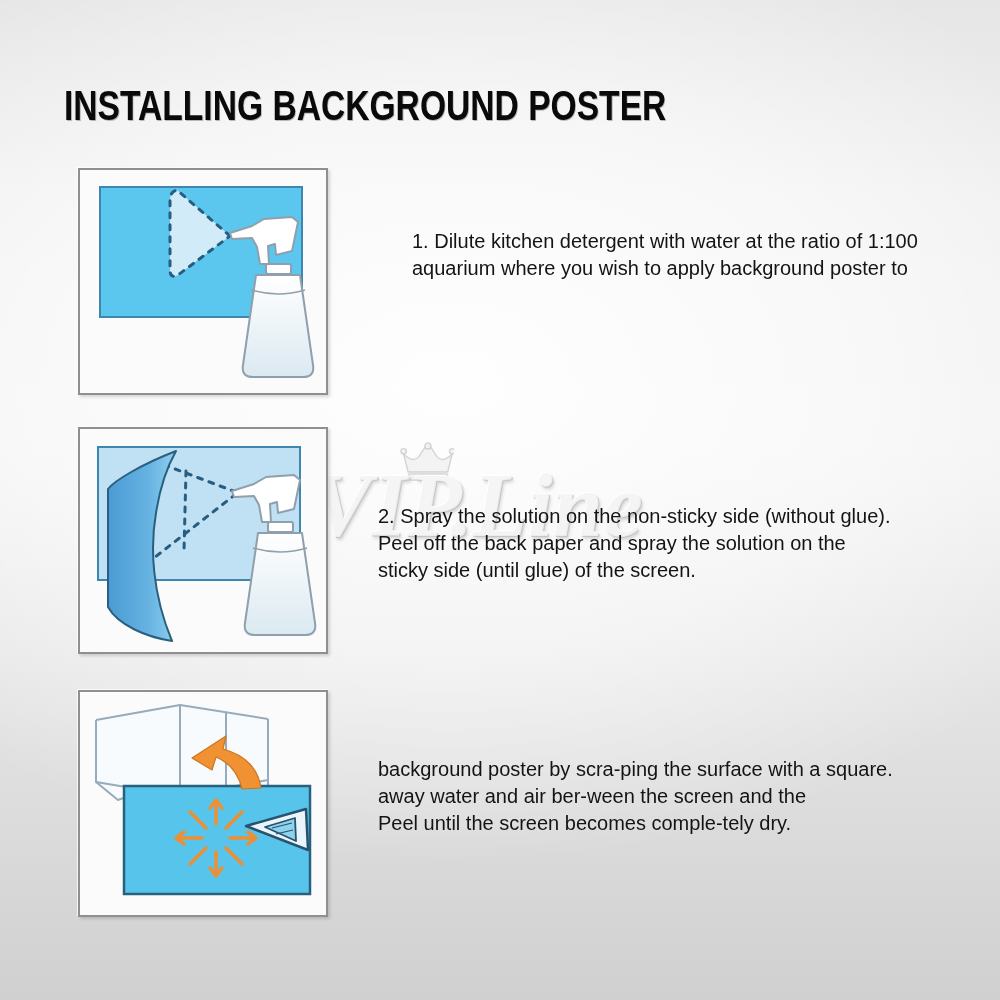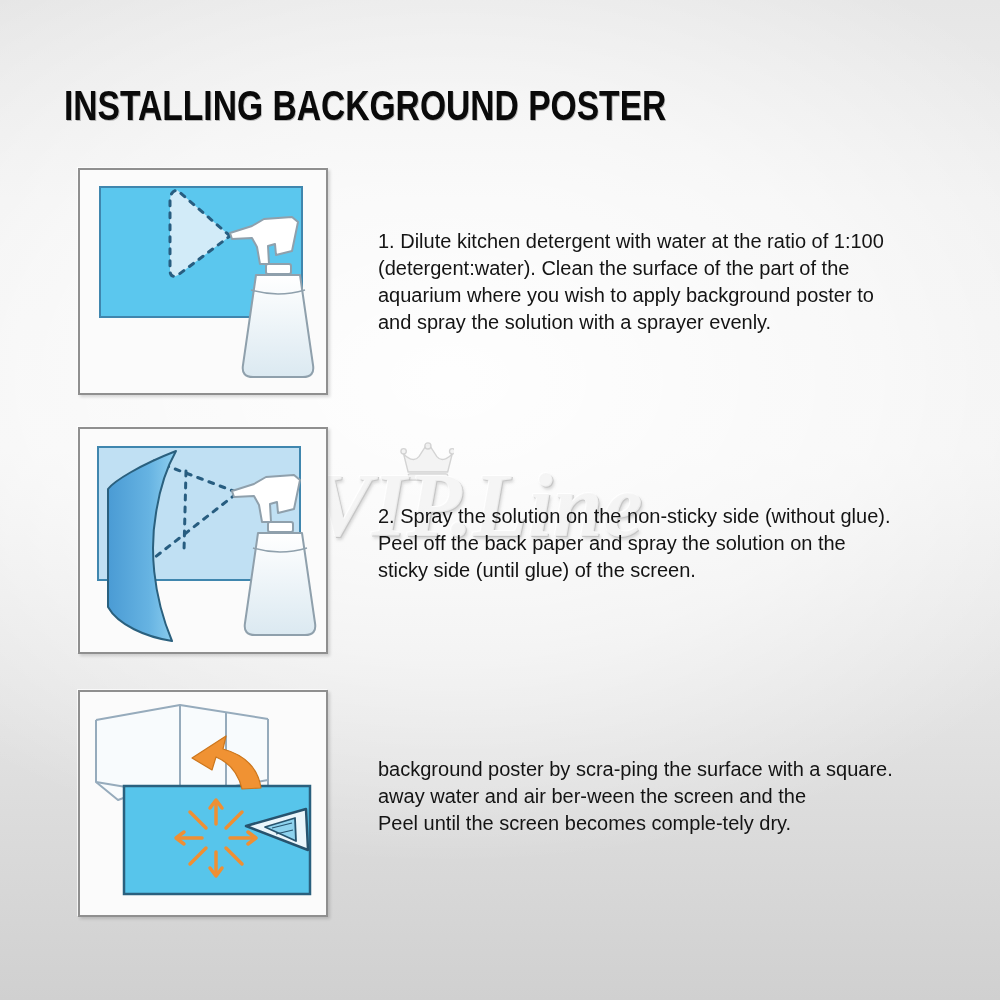--- a/index.html
+++ b/index.html
@@ -71,25 +71,23 @@
       <rect x="20" y="17" width="202" height="130" fill="#5bc7ee" stroke="#3f86ae" stroke-width="2"></rect>
       <path d="M150,66 L97,20 Q90,22 90,30 L90,100 Q90,109 98,105 Z" fill="#d9edf8" fill-opacity="0.95" stroke="#275d80" stroke-width="3" stroke-dasharray="5 7" stroke-linecap="round"></path>
       <g transform="translate(156,47)" stroke="#8fa0ac" stroke-width="2" stroke-linejoin="round">
         <path d="M-6,16 L16,9 L28,2 L56,0 L62,5 L56,34 L40,38 L39,27 L32,29 L33,47 L24,47 L21,30 L16,21 L-4,22 Z" fill="#ffffff"></path>
         <rect x="30" y="47" width="25" height="10" rx="2" fill="#ffffff"></rect>
         <path d="M20,58 L64,58 L77,148 Q79,160 67,160 L17,160 Q5,160 7,148 Z" fill="url(#bottleG1)"></path>
         <path d="M15,73 Q42,81 69,73" fill="none" stroke-width="1.5"></path>
       </g>
     </svg>
   </div>
-  <div class="step-text" style="top:228px;">
+  <div class="step-text" style="top:228px;margin-left:34px;">
       <div>1. Dilute kitchen detergent with water at the ratio of 1:100</div>
-      <div>(detergent:water). Clean the surface of the part of the</div>
       <div>aquarium where you wish to apply background poster to</div>
-      <div>and spray the solution with a sprayer evenly.</div>
     </div>
 
   <div class="illus-box" style="top:427px;">
     <svg width="246" height="223" viewBox="0 0 246 223">
       <defs>
         <linearGradient id="bottleG2" x1="0" y1="0" x2="0" y2="1">
           <stop offset="0" stop-color="#ffffff"></stop>
             <stop offset="1" stop-color="#dbe9f1"></stop>
         </linearGradient>
         <linearGradient id="peelG" x1="0" y1="0" x2="1" y2="0">

